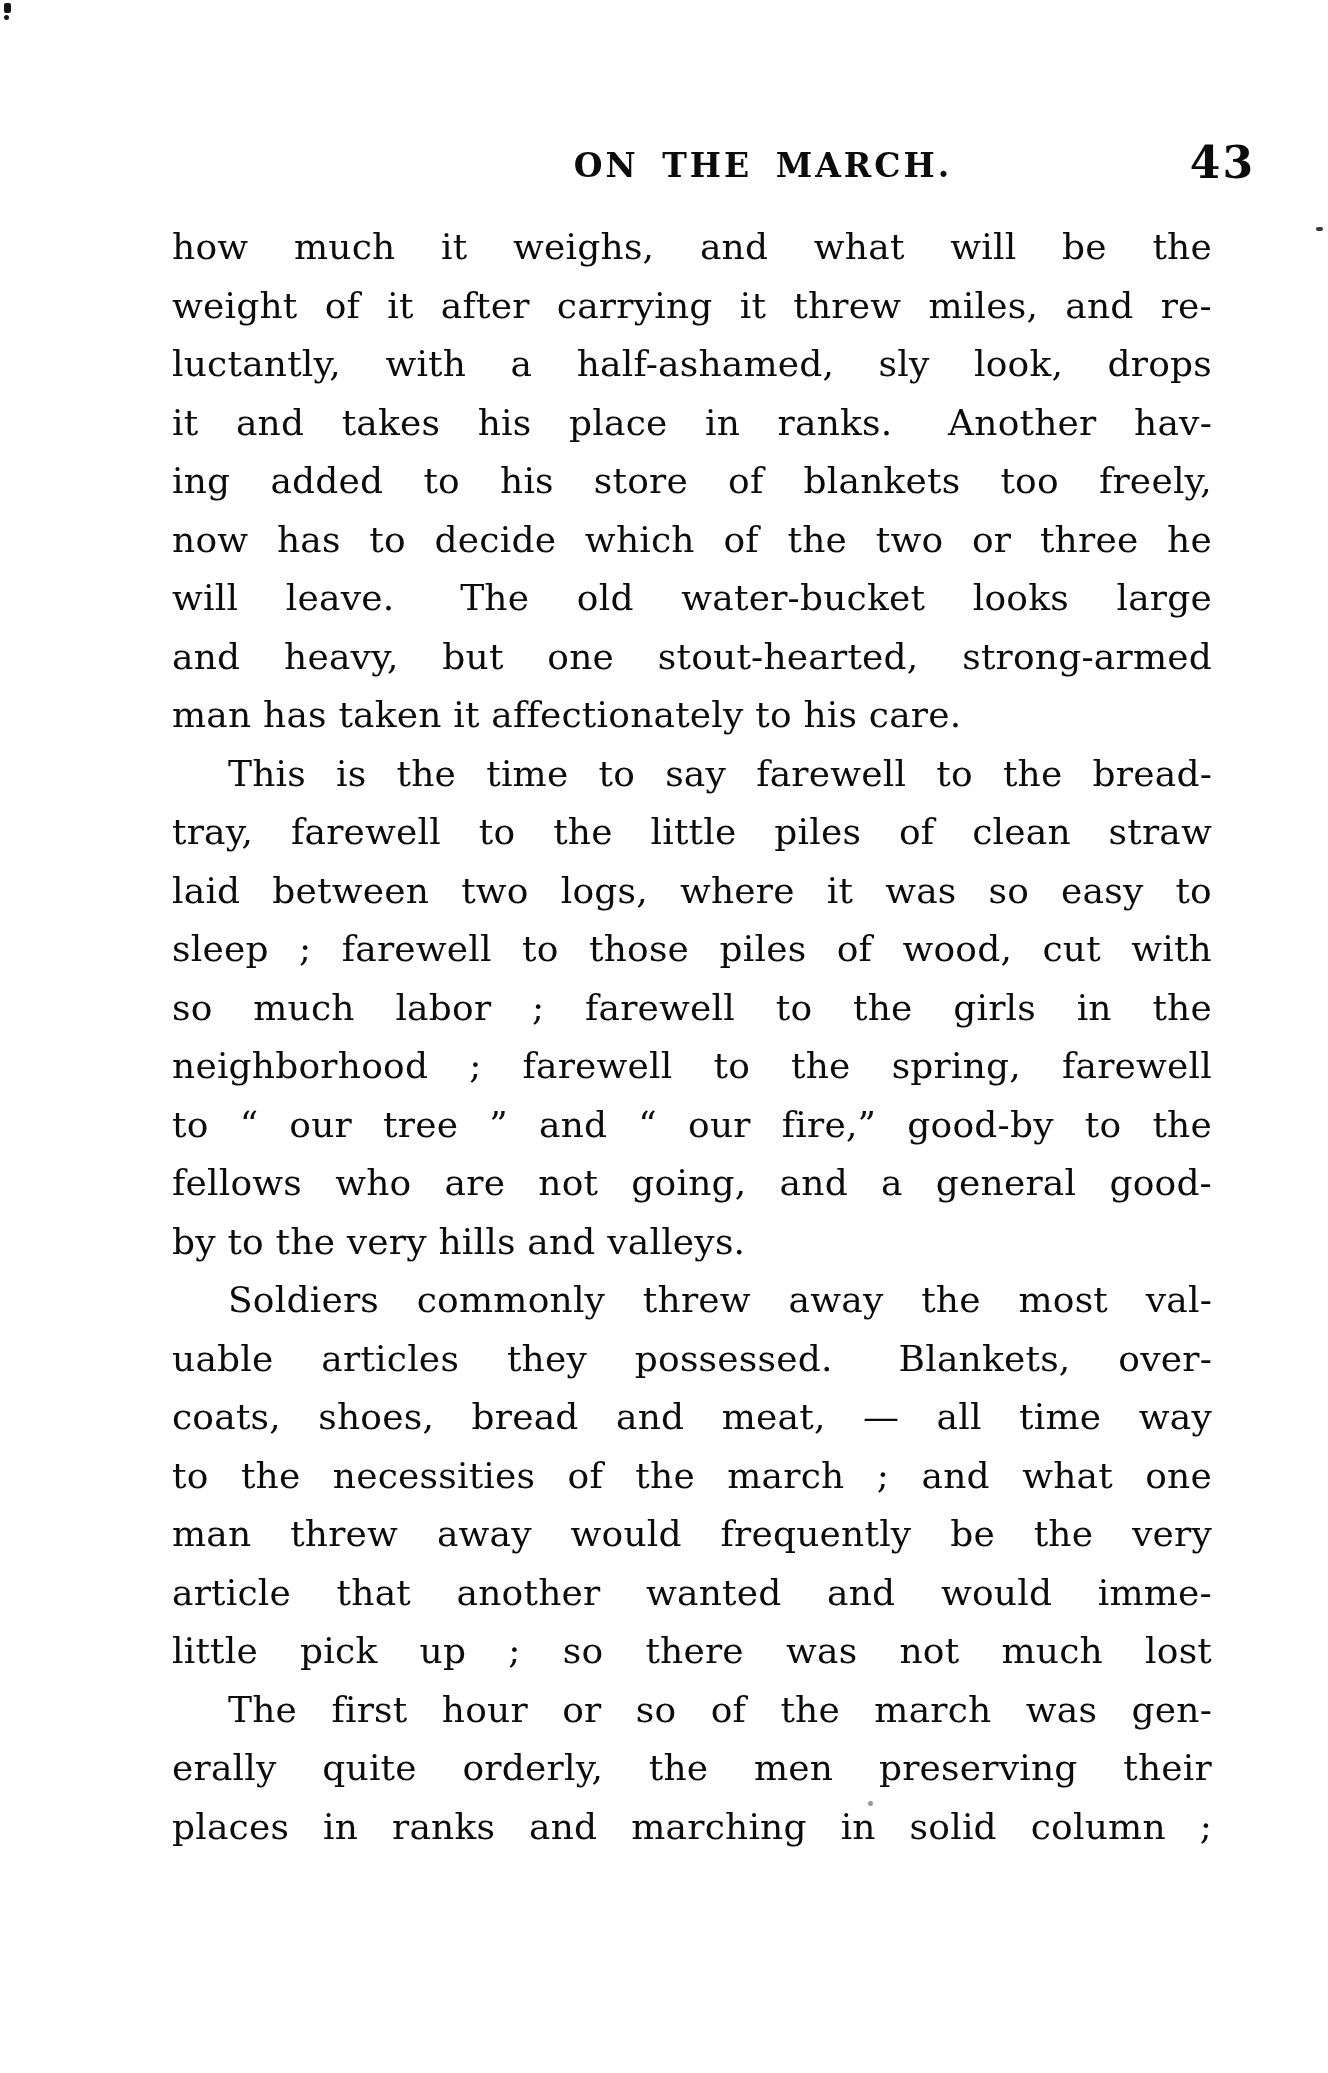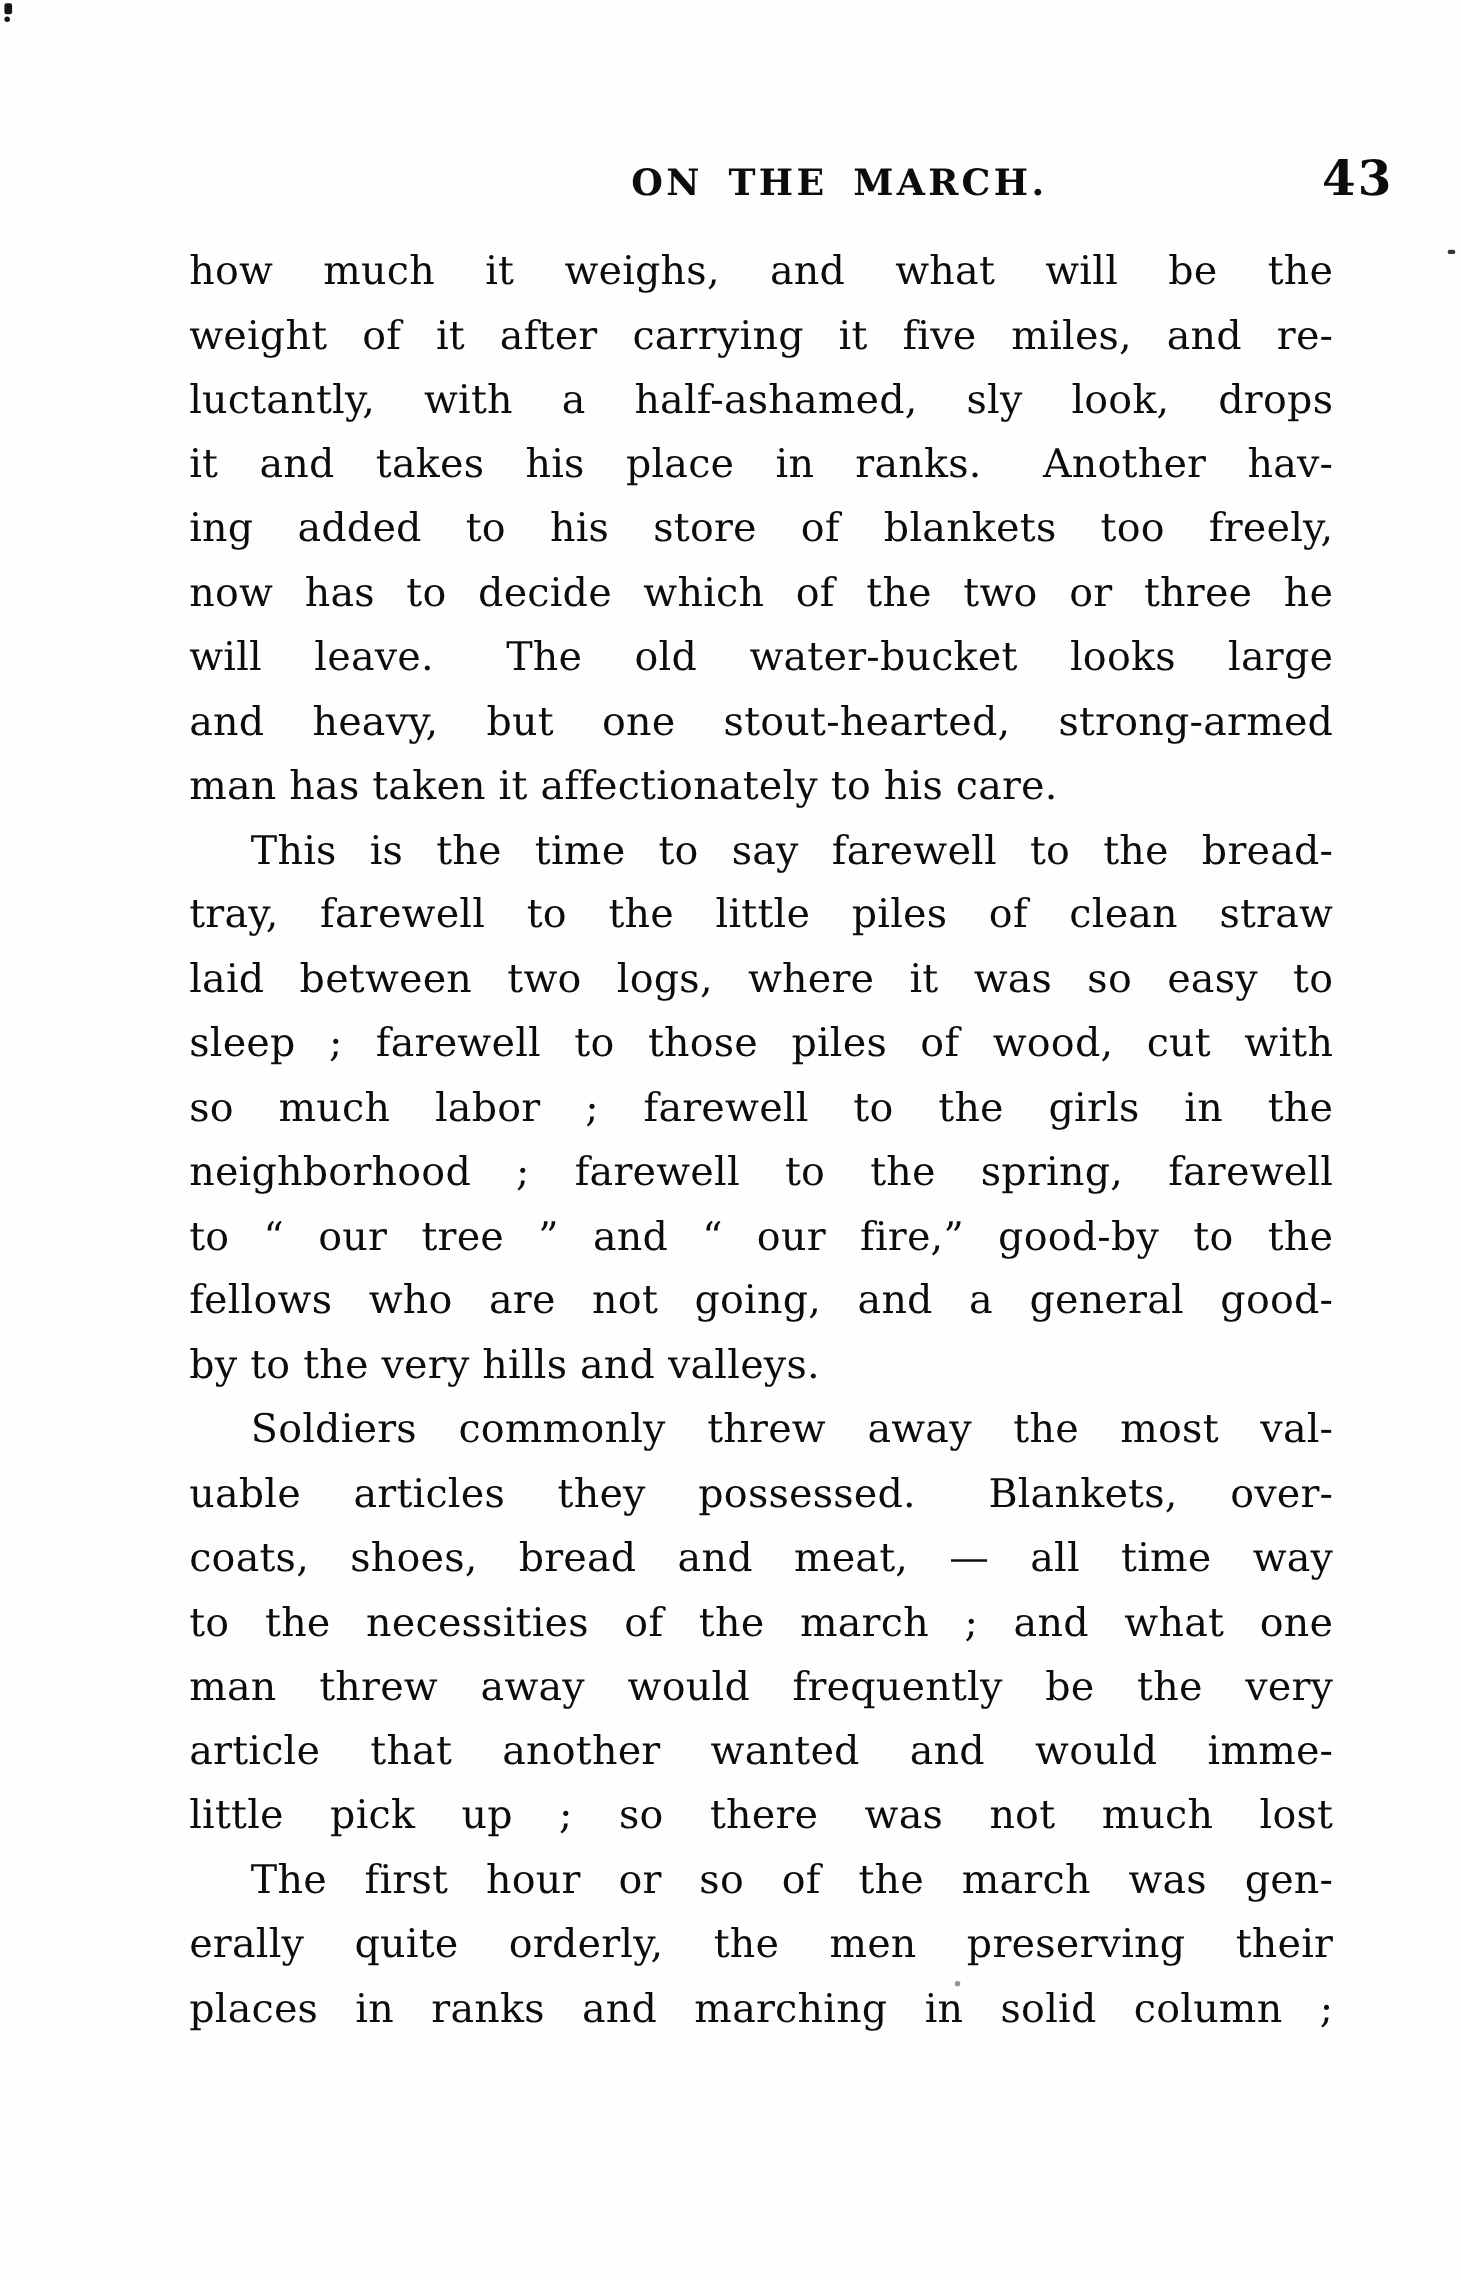--- a/index.html
+++ b/index.html
@@ -28,21 +28,21 @@
     text-align: center;
     transform: translateX(56px);
     font-size: 33px;
     line-height: 36px;
     font-weight: bold;
     letter-spacing: 3px;
     word-spacing: 9px;
   }
   .page-number {
     position: absolute;
-    right: 104px;
+    right: 116px;
     top: -7px;
     font-size: 44px;
     line-height: 44px;
     font-weight: bold;
     letter-spacing: 2px;
   }
   
   .textblock {
     position: absolute;
     left: 172px;
@@ -77,21 +77,21 @@
   <div class="speck s3"></div>
   <div class="speck s4"></div>
 
   <div class="running-header">
     <div class="header-title">ON THE MARCH.</div>
     <div class="page-number">43</div>
   </div>
 
   <div class="textblock">
     <div class="line">how much it weighs, and what will be the</div>
-    <div class="line">weight of it after carrying it five miles, and re-</div>
+    <div class="line">weight of it after carrying it threw miles, and re-</div>
     <div class="line">luctantly, with a half-ashamed, sly look, drops</div>
     <div class="line">it and takes his place in ranks.  Another hav-</div>
     <div class="line">ing added to his store of blankets too freely,</div>
     <div class="line">now has to decide which of the two or three he</div>
     <div class="line">will leave.  The old water-bucket looks large</div>
     <div class="line">and heavy, but one stout-hearted, strong-armed</div>
     <div class="line lastline">man has taken it affectionately to his care.</div>
     <div class="line indent">This is the time to say farewell to the bread-</div>
     <div class="line">tray, farewell to the little piles of clean straw</div>
     <div class="line">laid between two logs, where it was so easy to</div>

